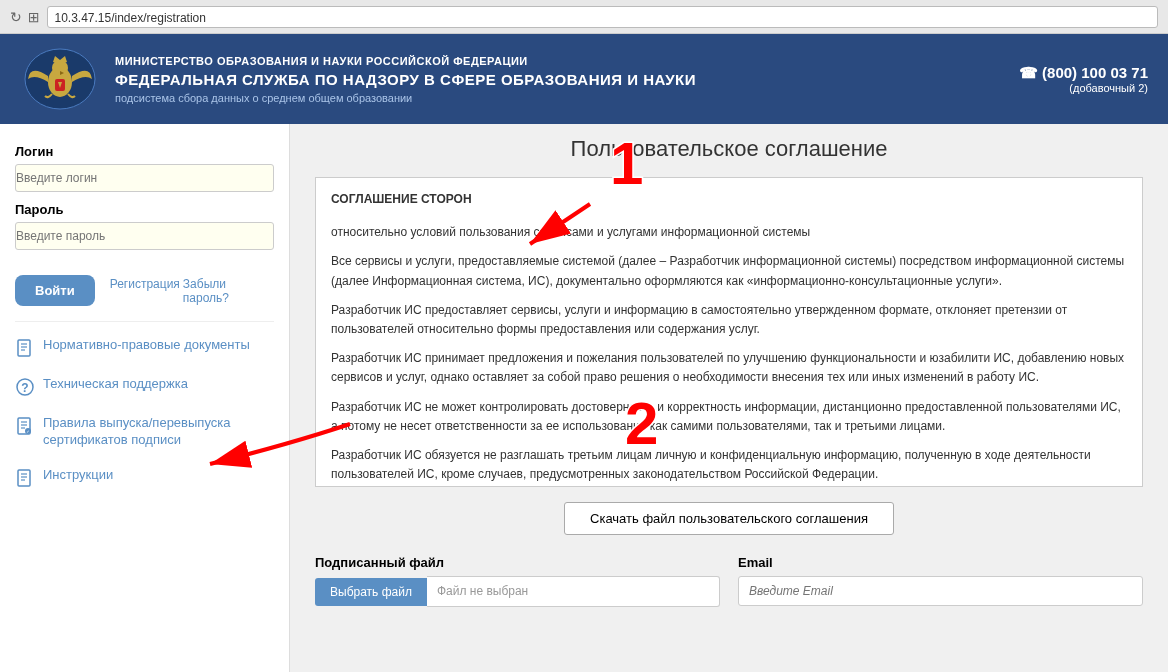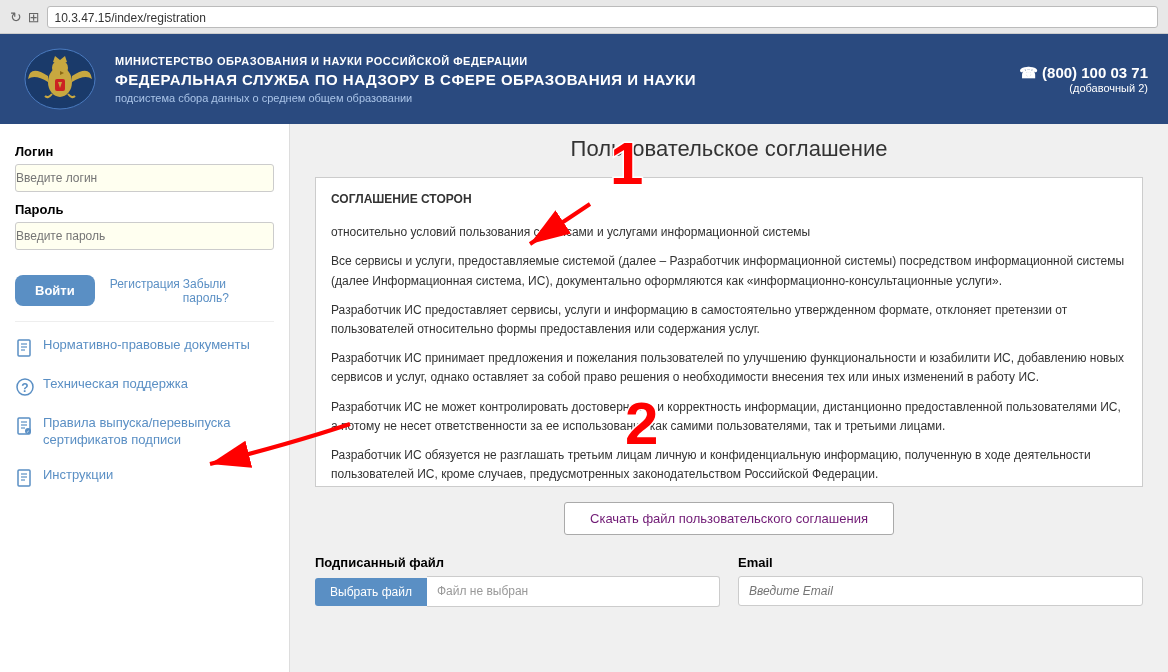--- a/index.html
+++ b/index.html
@@ -180,21 +180,21 @@
     .agreement-box p { margin-bottom: 10px; }
 
     
     .agreement-box::-webkit-scrollbar { width: 12px; }
     .agreement-box::-webkit-scrollbar-track { background: #f1f1f1; border-left: 1px solid #ddd; }
     .agreement-box::-webkit-scrollbar-thumb { background: #bbb; border: 1px solid #aaa; }
 
     .download-btn-wrapper { text-align: center; margin-bottom: 20px; }
     .btn-download {
       background: white;
-      color: #701a75;
+      color: #000000;
       border: 1px solid #aaa;
       padding: 8px 25px;
       font-size: 13px;
       cursor: pointer;
       border-radius: 3px;
     }
 
     
     .file-email-section {
       display: flex;

